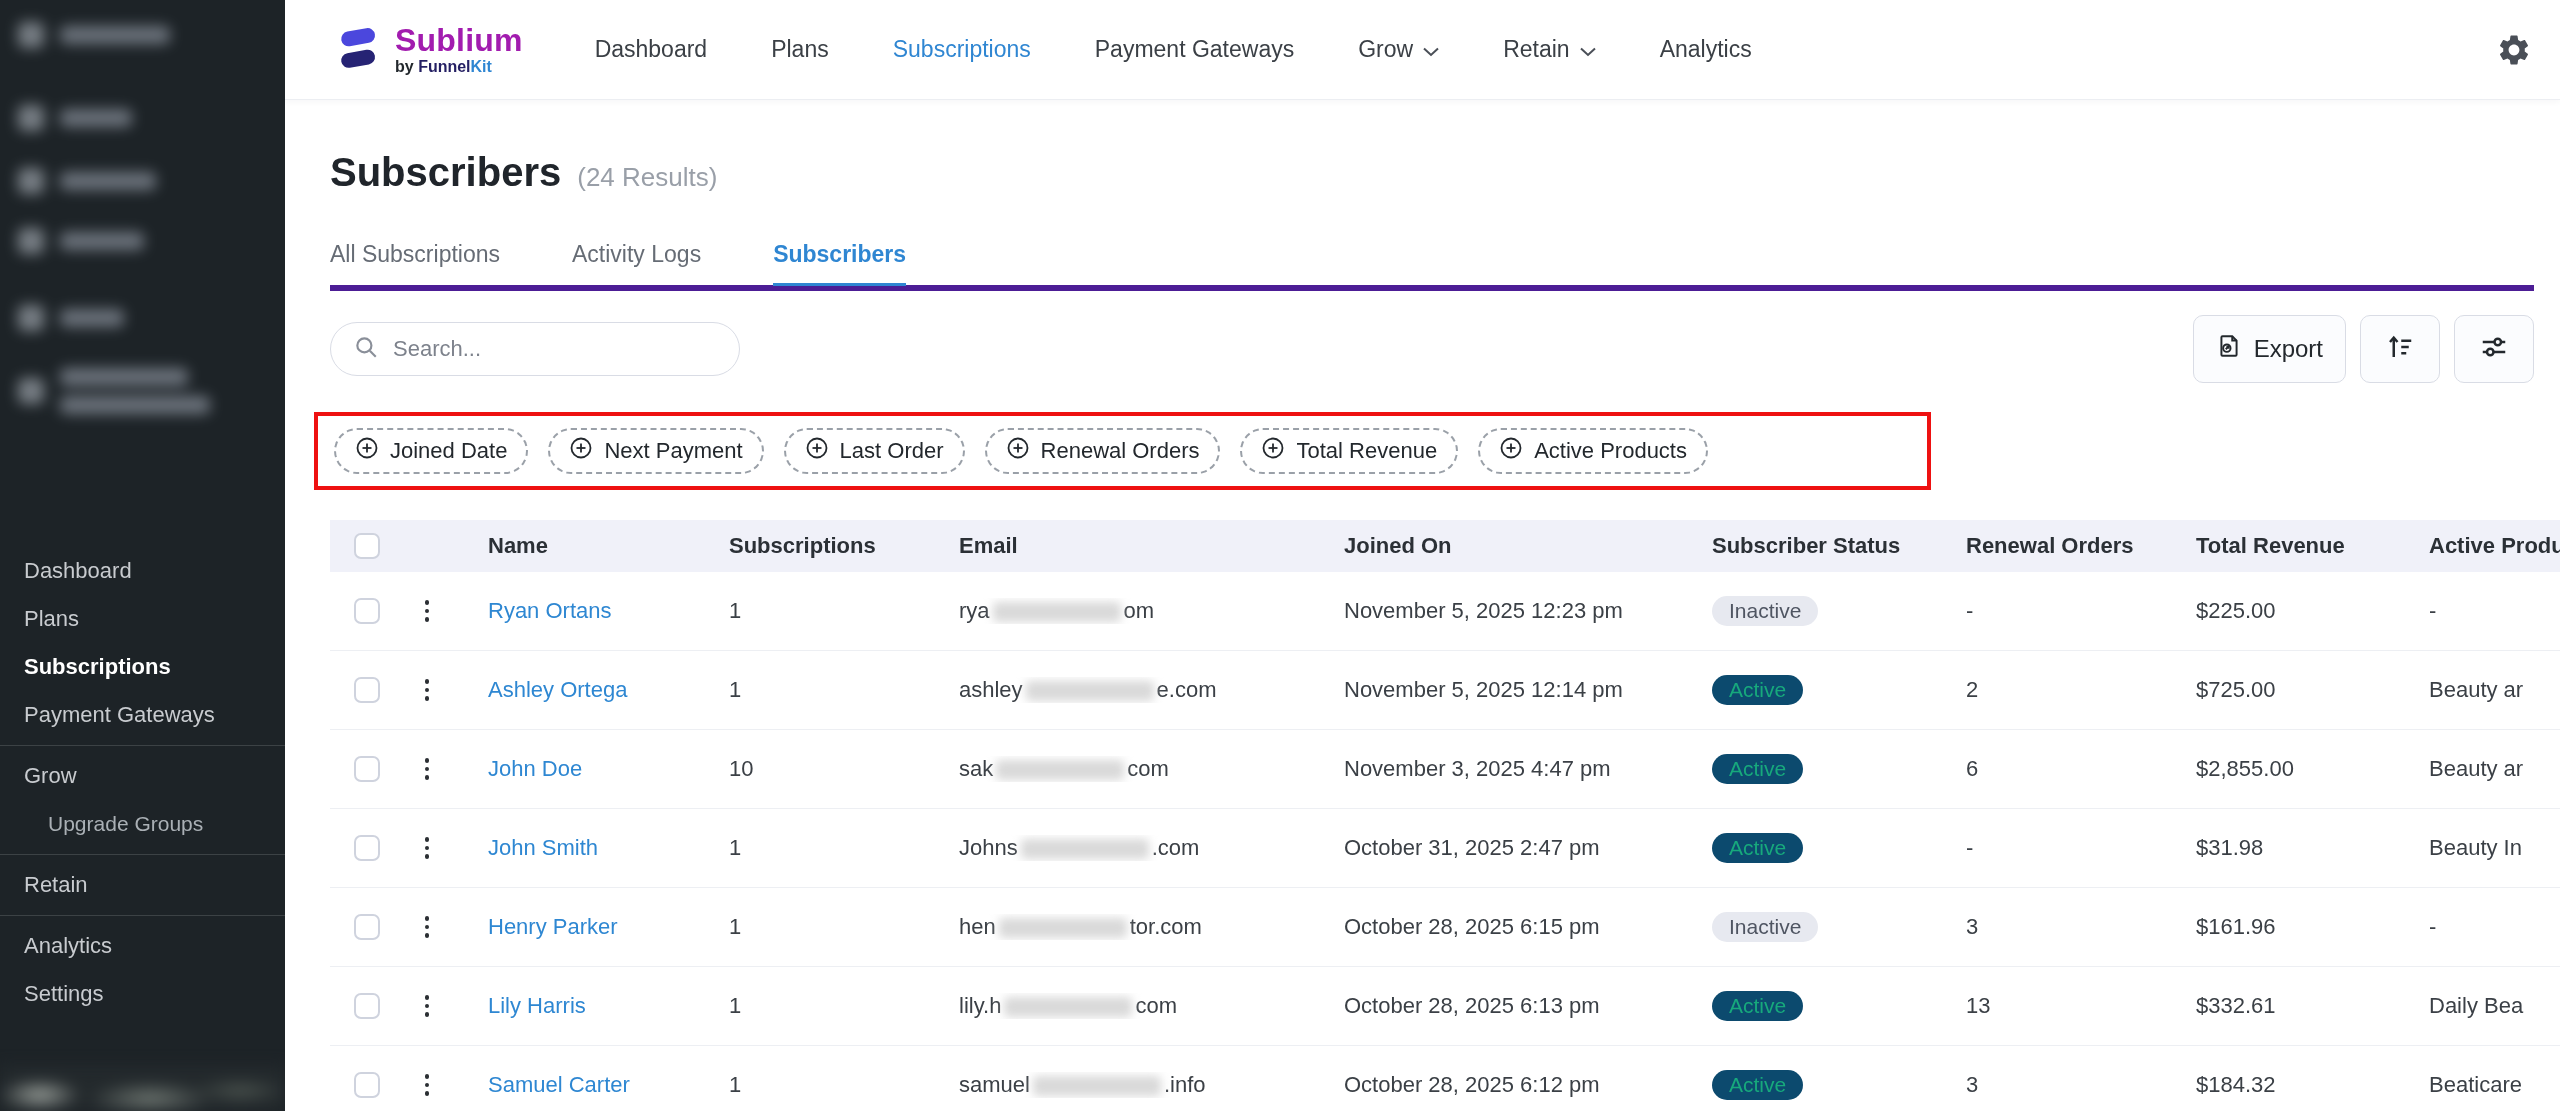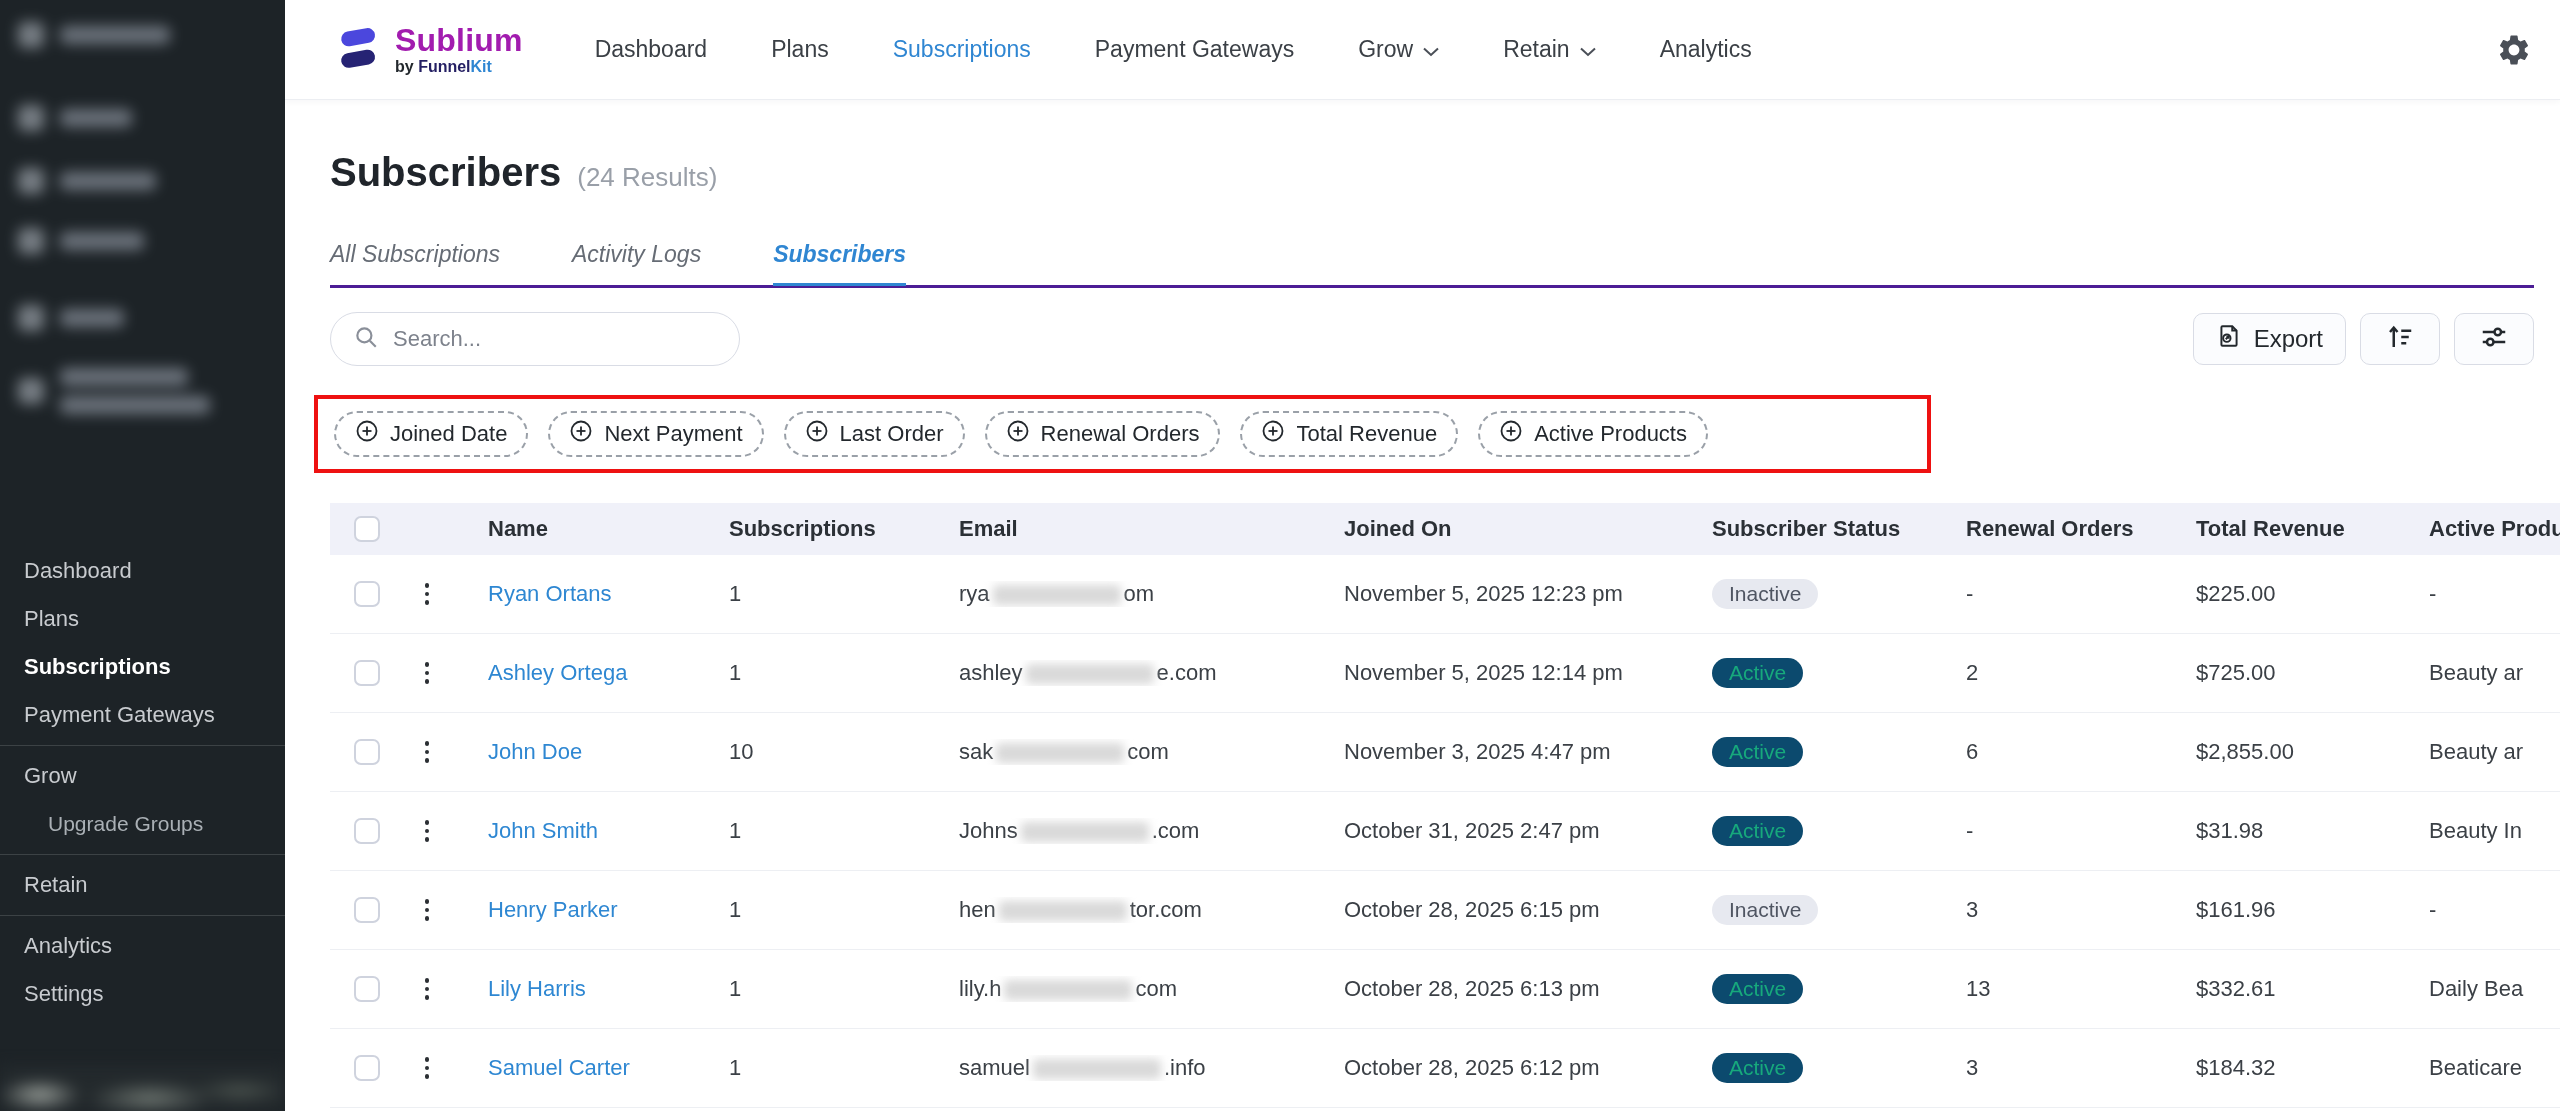--- a/index.html
+++ b/index.html
@@ -47,30 +47,30 @@
   .top-nav-item svg { margin-top:3px; }
   .topbar-spacer { flex:1; }
   .gear-btn { width:40px; height:40px; display:flex; align-items:center; justify-content:center; cursor:pointer; color:#4a4f57; }
 
   
   .content { padding:0 26px 0 45px; }
   .page-head { margin-top:50px; display:flex; align-items:baseline; gap:16px; }
   .page-title { font-size:40px; font-weight:700; color:#20252b; }
   .results-count { font-size:26px; color:#999fa8; }
 
-  .tabs { margin-top:46px; display:flex; gap:72px; border-bottom:3px solid #4c1d95;font-style:italic; }
+  .tabs { margin-top:46px; display:flex; gap:72px; border-bottom:6px solid #4c1d95; }
   .tab { padding-bottom:15px; font-size:23px; font-weight:500; color:#666c75; cursor:pointer; border-bottom:3px solid transparent; margin-bottom:-1px; white-space:nowrap; }
   .tab.active { color:#2f86d2; font-weight:700; border-bottom-color:#2f86d2; }
 
   .toolbar { margin-top:24px; display:flex; align-items:center; }
   .search-box { width:410px; height:54px; border:1.5px solid #d9dce5; border-radius:27px; display:flex; align-items:center; gap:14px; padding:0 22px; background:#fff; }
   .search-box input { border:0; outline:0; flex:1; font-size:22px; color:#3b4046; font-family:"Liberation Sans", sans-serif; background:transparent; }
   .search-box input::placeholder { color:#7d828c; }
   .toolbar-spacer { flex:1; }
-  .tool-btn { height:52px; border:1.5px solid #d9dce5; border-radius:10px; background:#fbfcfe; display:flex; align-items:center; justify-content:center; gap:12px; cursor:pointer; color:#23282d; }
+  .tool-btn { height:68px; border:1.5px solid #d9dce5; border-radius:10px; background:#fbfcfe; display:flex; align-items:center; justify-content:center; gap:12px; cursor:pointer; color:#23282d; }
   .export-btn { padding:0 22px; font-size:24px; font-weight:500; }
   .icon-btn { width:80px; }
   .tool-btn + .tool-btn { margin-left:14px; }
 
   
   .chips-outline { margin-top:29px; margin-left:-16px; width:1617px; border:4px solid #ee1111; padding:12px 16px; display:flex; align-items:center; gap:20px; }
   .chip { display:flex; align-items:center; gap:11px; height:46px; padding:0 19px; border:2px dashed #9aa0a8; border-radius:24px; background:#fff; font-size:22px; color:#23282d; cursor:pointer; white-space:nowrap; }
 
   
   .table { margin-top:30px; width:2230px; overflow:hidden; }

